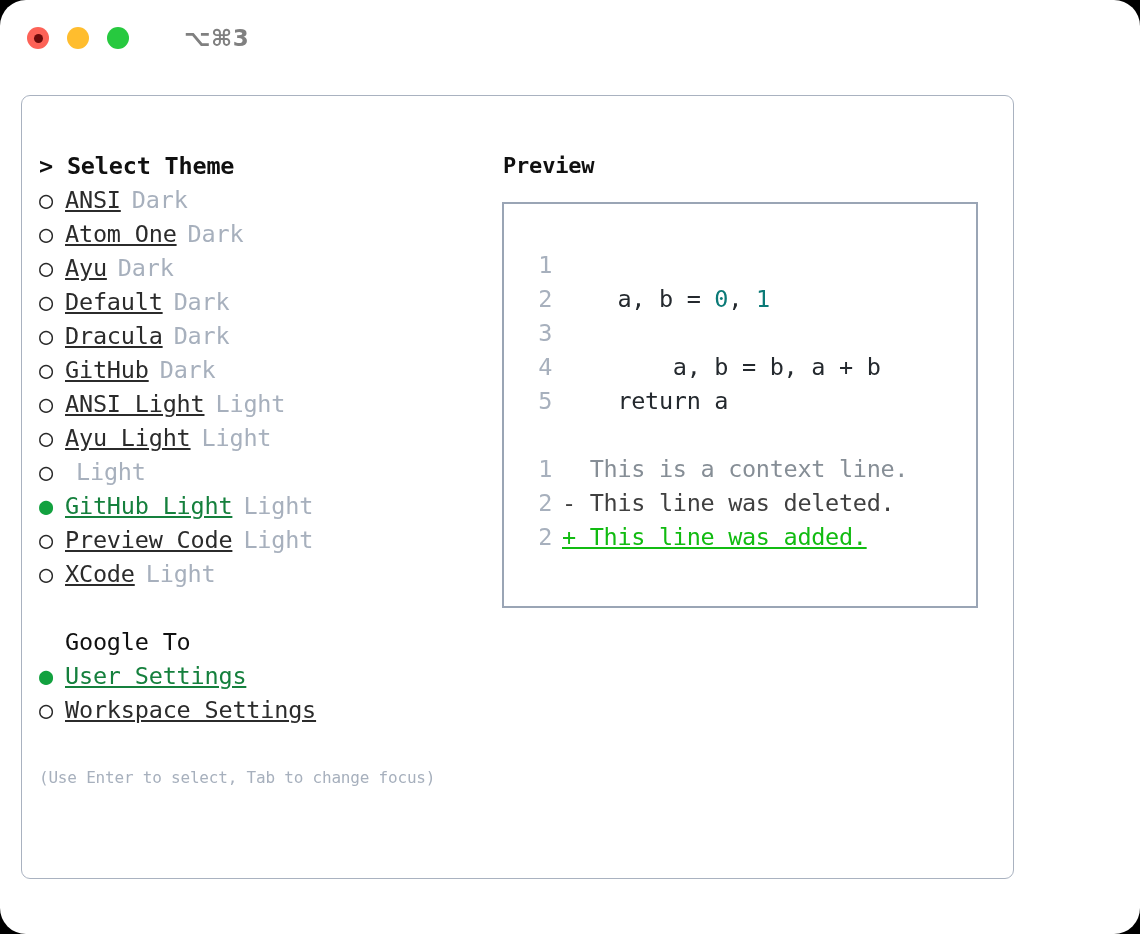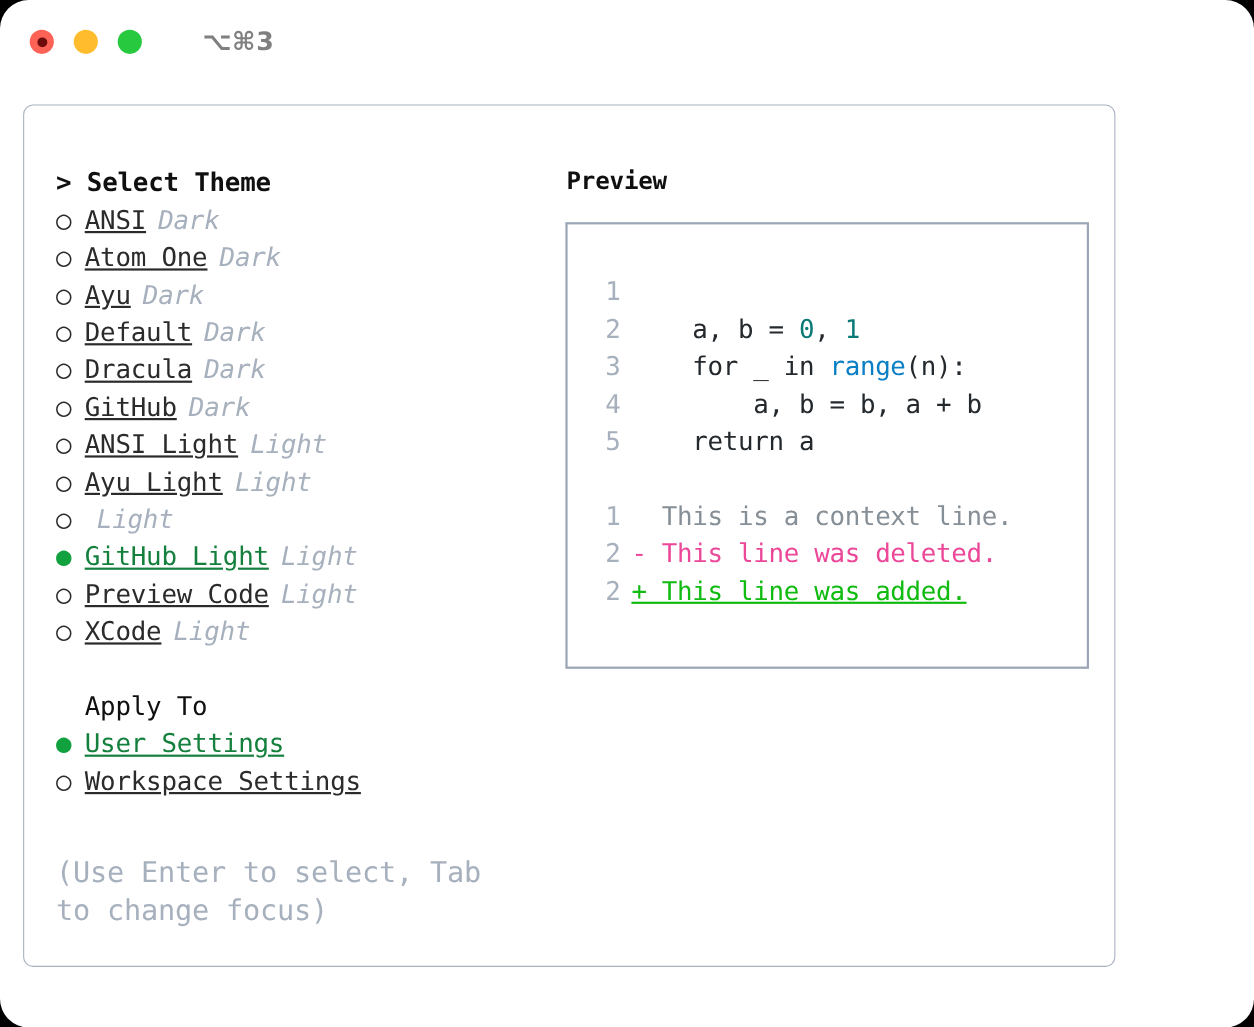--- a/index.html
+++ b/index.html
@@ -77,21 +77,21 @@
     width: 993px;
     height: 784px;
     border: 1.6px solid #a9b2c0;
     border-radius: 9px;
     box-sizing: border-box;
     background: #ffffff;
   }
 
   .panel-inner {
     position: absolute;
-    left: 12px; top: 0;
+    left: 0; top: 0;
     width: 100%;
     height: 100%;
     display: flex;
   }
 
   
   .left-col {
     width: 480px;
     padding: 53px 0 0 17px;
     box-sizing: border-box;
@@ -120,37 +120,36 @@
     flex: 0 0 26px;
     color: #2b2b2b;
     font-size: 23.5px;
   }
   .bullet.sel { color: #12a13f; }
   .opt-name { color: #2b2b2b; text-decoration: underline; }
   .opt-row.selected .opt-name { color: #15803d; }
   .opt-cat {
     color: #a7b0bd;
     padding-left: 11px;
-    font-style: italic;
   }
 
   .section-gap { height: 34px; }
 
   .apply-heading {
     font-size: 23.5px;
     color: #101010;
     line-height: 34px;
     white-space: pre;
     padding-left: 26px;
     letter-spacing: -0.2px;
   }
 
   .hint {
-    margin-top: 50px;
-    font-size: 26px;
+    margin-top: 34px;
+    font-size: 16px;
     line-height: 34px;
     color: #a7b0bd;
     width: 410px;
     letter-spacing: -0.2px;
   }
 
   
   .right-col {
     flex: 1;
     padding: 53px 0 0 0;
@@ -189,21 +188,21 @@
   .code-text { padding-left: 10px; }
 
   .tok-plain  { color: #24292e; }
   .tok-fn     { color: #a91b1b; }
   .tok-num    { color: #0b7a77; }
   .tok-kw     { color: #0a7fc4; }
 
   .blank-line { height: 34px; }
 
   .diff-ctx { color: #868e96; }
-  .diff-del { color: #ec4899; }
+  .diff-del { color: #404040; }
   .diff-add { color: #11bb11; text-decoration: underline; }
 </style>
 </head>
 <body>
 
 <div class="window">
 
   <div class="titlebar">
     <div class="lights">
       <span class="light red"></span>
@@ -230,38 +229,38 @@
             <div class="opt-row"><span class="bullet">○</span><span class="opt-name">ANSI Light</span><span class="opt-cat">Light</span></div>
             <div class="opt-row"><span class="bullet">○</span><span class="opt-name">Ayu Light</span><span class="opt-cat">Light</span></div>
             <div class="opt-row"><span class="bullet">○</span><span class="opt-cat">Light</span></div>
             <div class="opt-row selected"><span class="bullet sel">●</span><span class="opt-name">GitHub Light</span><span class="opt-cat">Light</span></div>
             <div class="opt-row"><span class="bullet">○</span><span class="opt-name">Preview Code</span><span class="opt-cat">Light</span></div>
             <div class="opt-row"><span class="bullet">○</span><span class="opt-name">XCode</span><span class="opt-cat">Light</span></div>
           </div>
 
         <div class="section-gap"></div>
 
-        <div class="apply-heading">Apply To</div>
+        <div class="apply-heading">Google To</div>
 
         <div id="apply-to-list">
             <div class="opt-row selected"><span class="bullet sel">●</span><span class="opt-name">User Settings</span></div>
             <div class="opt-row"><span class="bullet">○</span><span class="opt-name">Workspace Settings</span></div>
           </div>
 
         <div class="hint">(Use Enter to select, Tab to change focus)</div>
       </div>
 
       <div class="right-col">
         <div class="preview-heading">Preview</div>
 
         <div class="code-box">
           <div id="code-lines">
               <div class="code-line"><span class="ln">1</span></div>
               <div class="code-line"><span class="ln">2</span><span class="code-text"><span class="tok-plain">    a, b = </span><span class="tok-num">0</span><span class="tok-plain">, </span><span class="tok-num">1</span></span></div>
-              <div class="code-line"><span class="ln">3</span><span class="code-text"><span class="tok-plain">    for _ in </span><span class="tok-kw">range</span><span class="tok-plain">(n):</span></span></div>
+              <div class="code-line"><span class="ln">3</span></div>
               <div class="code-line"><span class="ln">4</span><span class="code-text"><span class="tok-plain">        a, b = b, a + b</span></span></div>
               <div class="code-line"><span class="ln">5</span><span class="code-text"><span class="tok-plain">    return a</span></span></div>
             </div>
           <div class="blank-line"></div>
           <div id="diff-lines">
               <div class="code-line"><span class="ln">1</span><span class="code-text diff-ctx">  This is a context line.</span></div>
               <div class="code-line"><span class="ln">2</span><span class="code-text diff-del">- This line was deleted.</span></div>
               <div class="code-line"><span class="ln">2</span><span class="code-text diff-add">+ This line was added.</span></div>
             </div>
         </div>

